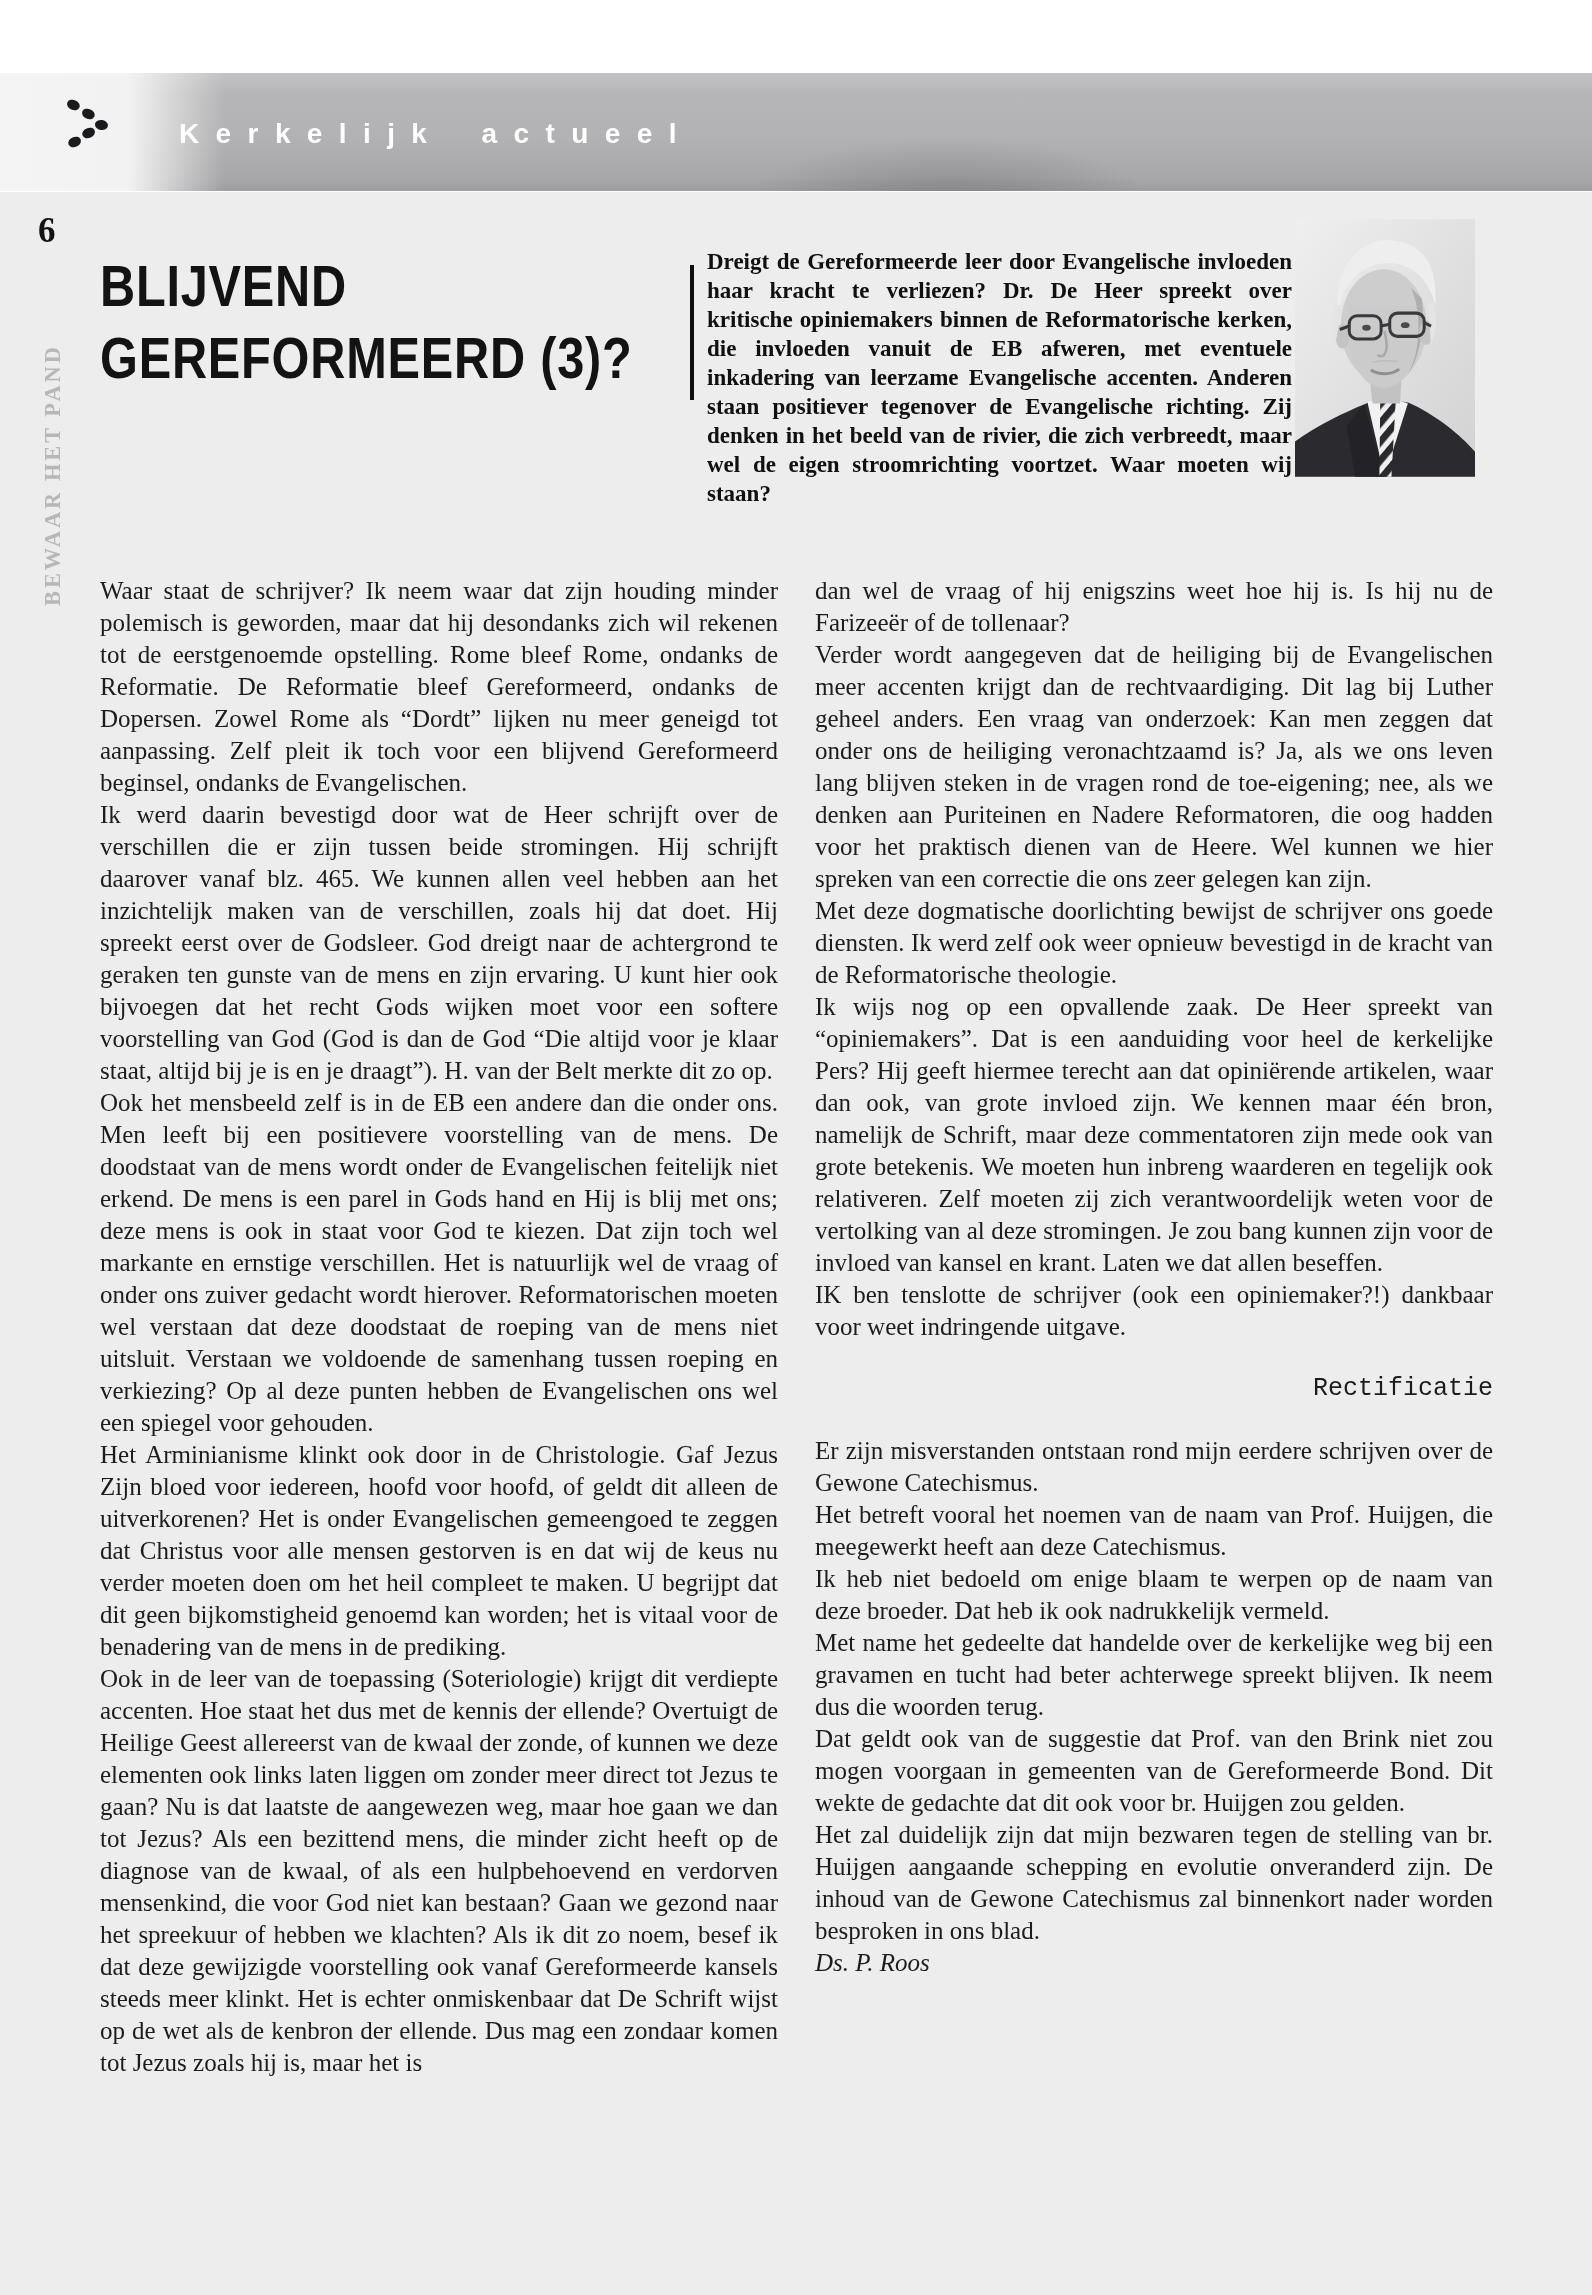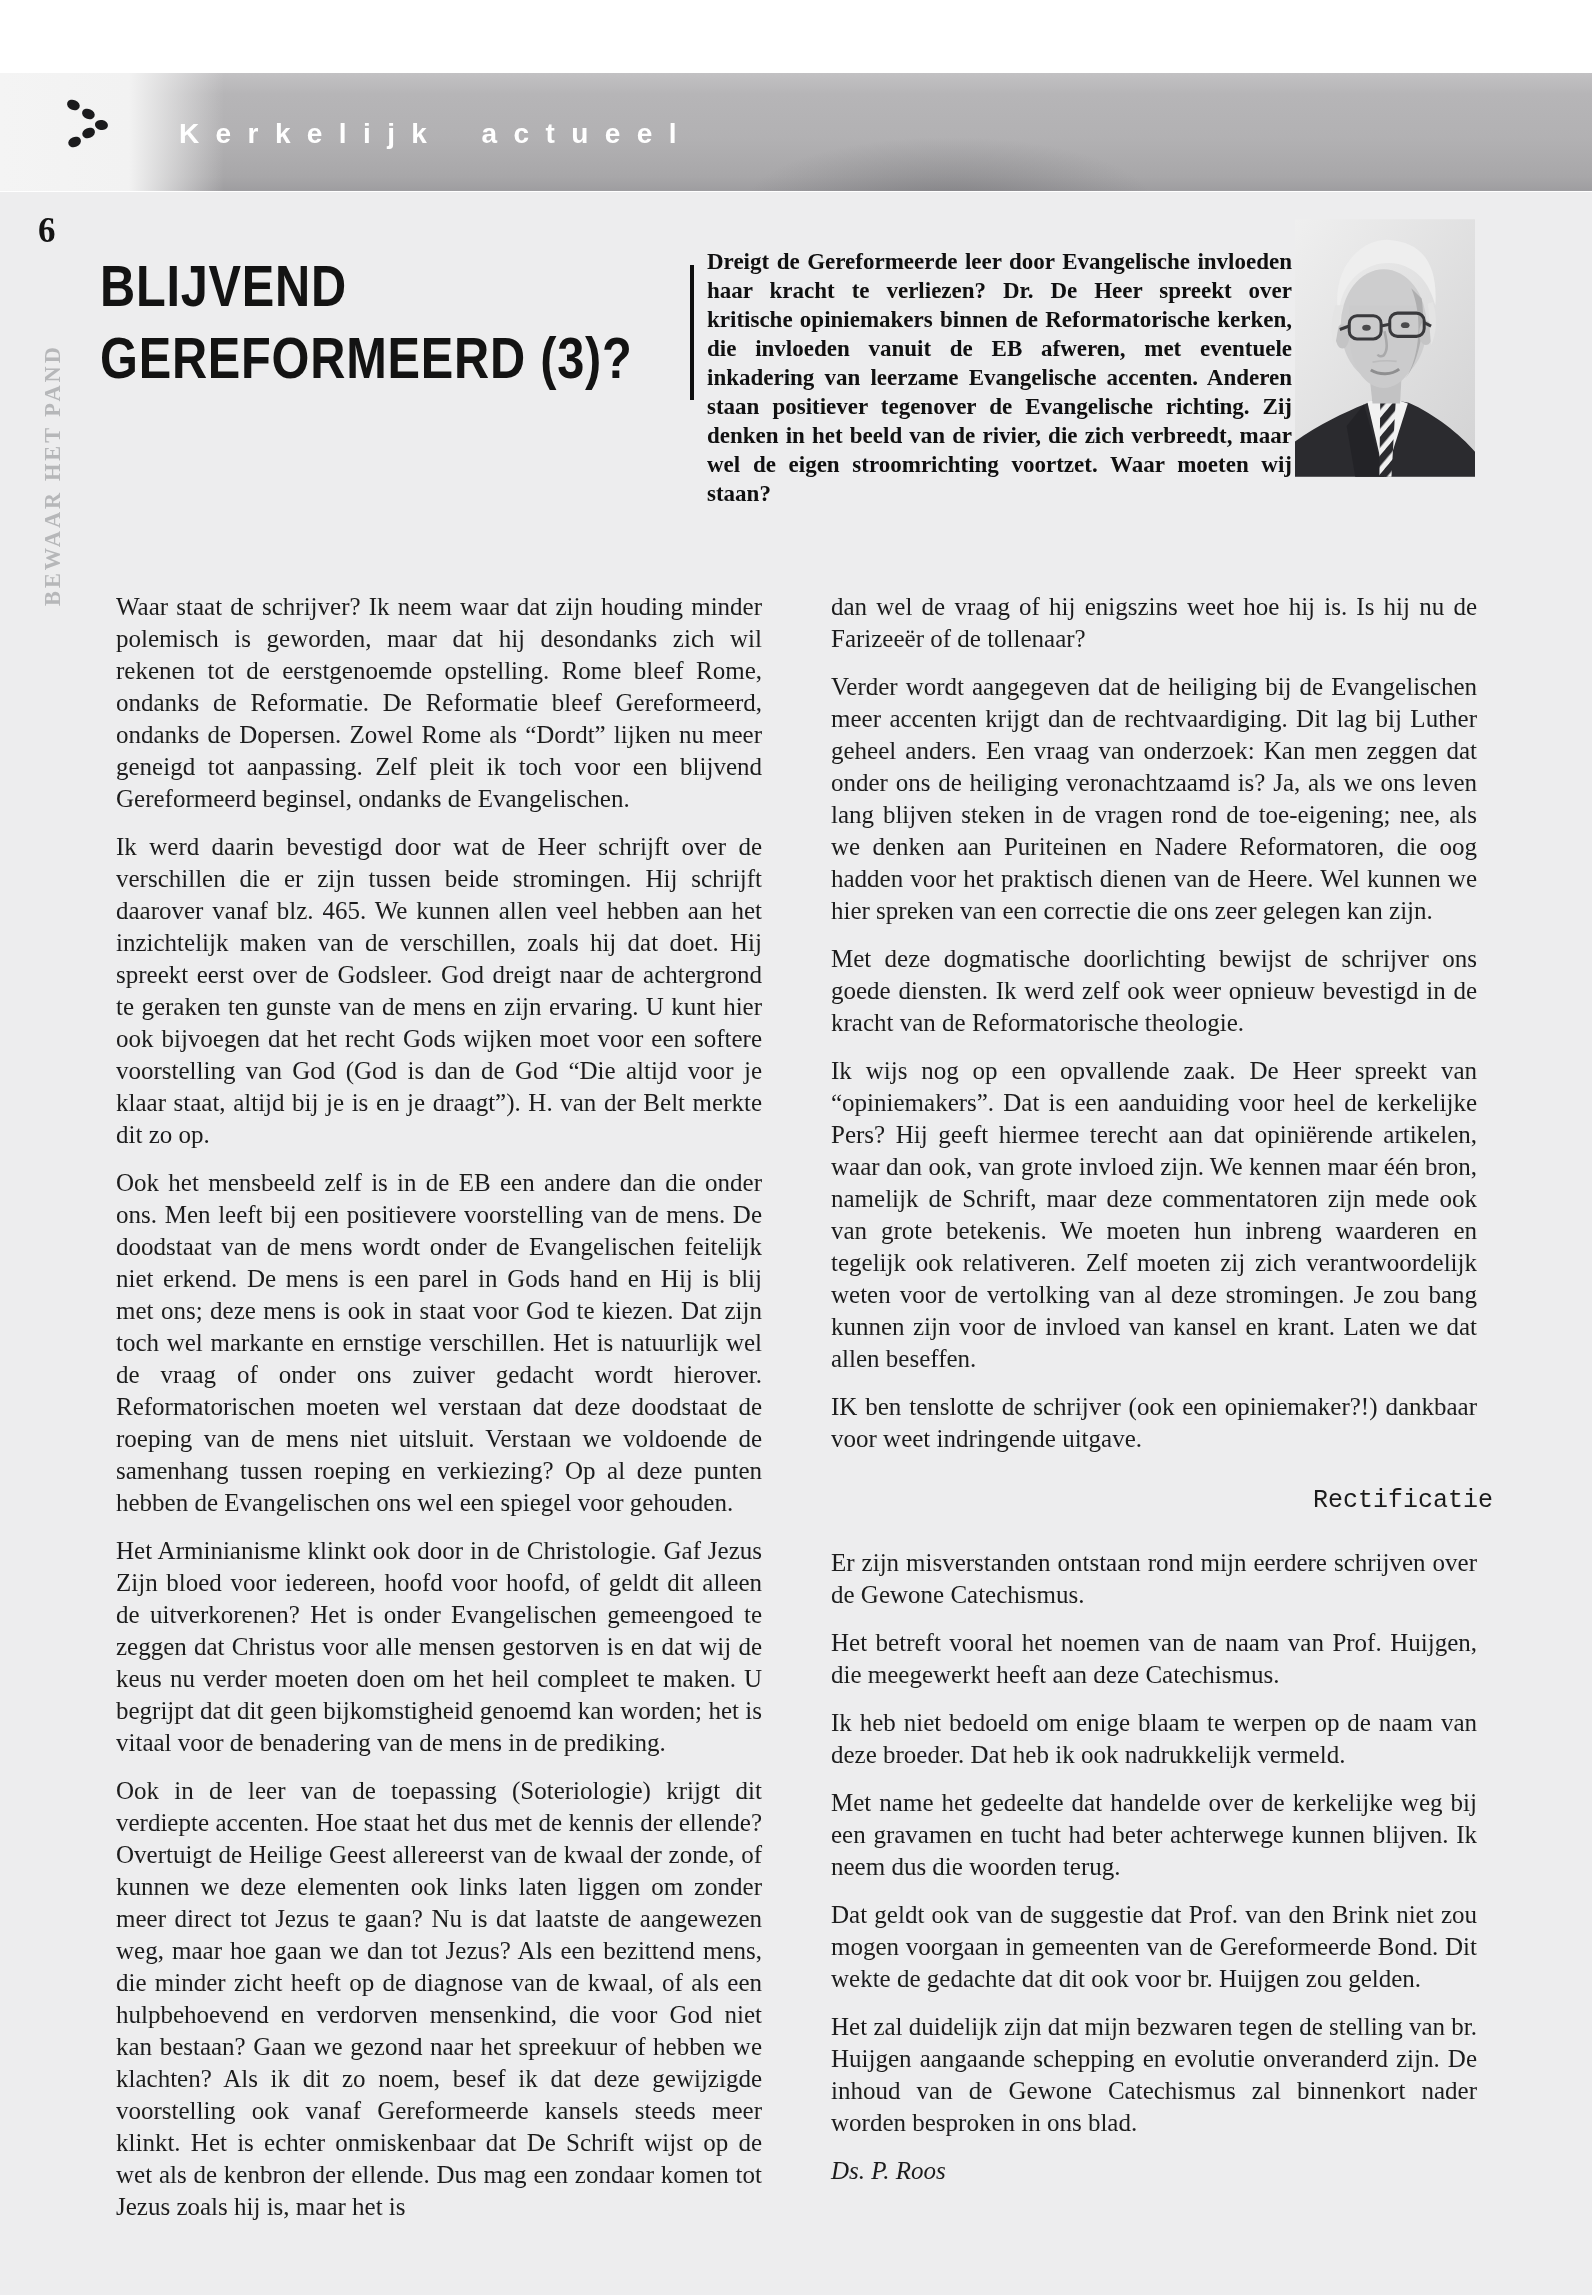--- a/index.html
+++ b/index.html
@@ -37,21 +37,21 @@
   .title-divider{position:absolute;left:690px;top:265px;width:3.5px;height:135px;background:#0e0e0e;}
   .intro{position:absolute;left:707px;top:247px;width:585px;font-weight:bold;
       font-size:23px;line-height:29px;color:#101010;text-align:justify;}
   
   .photo{position:absolute;left:1295px;top:219px;width:180px;height:258px;}
   
   .col{position:absolute;top:575px;width:678px;font-size:25px;line-height:32px;
       color:#1c1c1c;text-align:justify;hyphens:auto;}
   .col-left{left:100px;}
   .col-right{left:815px;}
-  .col p{margin:16px;}
+  .col p{margin:0;}
   .rect-heading{margin:30px 0 30px 0 !important;text-align:right;font-family:Liberation Mono, monospace;}
   .signature{text-align:left;font-style:italic;}
 </style>
 </head>
 <body>
 
 <div id="page">
 
   <div class="gray-body"></div>
 
@@ -136,20 +136,20 @@
   <div class="col col-right">
     <p>dan wel de vraag of hij enigszins weet hoe hij is. Is hij nu de Farizeeër of de tollenaar?</p>
     <p>Verder wordt aangegeven dat de heiliging bij de Evangelischen meer accenten krijgt dan de rechtvaardiging. Dit lag bij Luther geheel anders. Een vraag van onderzoek: Kan men zeggen dat onder ons de heiliging veronachtzaamd is? Ja, als we ons leven lang blijven steken in de vragen rond de toe-eigening; nee, als we denken aan Puriteinen en Nadere Reformatoren, die oog hadden voor het praktisch dienen van de Heere. Wel kunnen we hier spreken van een correctie die ons zeer gelegen kan zijn.</p>
     <p>Met deze dogmatische doorlichting bewijst de schrijver ons goede diensten. Ik werd zelf ook weer opnieuw bevestigd in de kracht van de Reformatorische theologie.</p>
     <p>Ik wijs nog op een opvallende zaak. De Heer spreekt van “opiniemakers”. Dat is een aanduiding voor heel de kerkelijke Pers? Hij geeft hiermee terecht aan dat opiniërende artikelen, waar dan ook, van grote invloed zijn. We kennen maar één bron, namelijk de Schrift, maar deze commentatoren zijn mede ook van grote betekenis. We moeten hun inbreng waarderen en tegelijk ook relativeren. Zelf moeten zij zich verantwoordelijk weten voor de vertolking van al deze stromingen. Je zou bang kunnen zijn voor de invloed van kansel en krant. Laten we dat allen beseffen.</p>
     <p>IK ben tenslotte de schrijver (ook een opiniemaker?!) dankbaar voor weet indringende uitgave.</p>
     <p class="rect-heading">Rectificatie</p>
     <p>Er zijn misverstanden ontstaan rond mijn eerdere schrijven over de Gewone Catechismus.</p>
     <p>Het betreft vooral het noemen van de naam van Prof. Huijgen, die meegewerkt heeft aan deze Catechismus.</p>
     <p>Ik heb niet bedoeld om enige blaam te werpen op de naam van deze broeder. Dat heb ik ook nadrukkelijk vermeld.</p>
-    <p>Met name het gedeelte dat handelde over de kerkelijke weg bij een gravamen en tucht had beter achterwege kunnen blijven. Ik neem dus die woorden terug.</p>
+    <p>Met name het gedeelte dat handelde over de kerkelijke weg bij een gravamen en tucht had beter achterwege spreekt blijven. Ik neem dus die woorden terug.</p>
     <p>Dat geldt ook van de suggestie dat Prof. van den Brink niet zou mogen voorgaan in gemeenten van de Gereformeerde Bond. Dit wekte de gedachte dat dit ook voor br. Huijgen zou gelden.</p>
     <p>Het zal duidelijk zijn dat mijn bezwaren tegen de stelling van br. Huijgen aangaande schepping en evolutie onveranderd zijn. De inhoud van de Gewone Catechismus zal binnenkort nader worden besproken in ons blad.</p>
     <p class="signature">Ds. P. Roos</p>
   </div>
 
 </div>
 
 
 </body></html>

